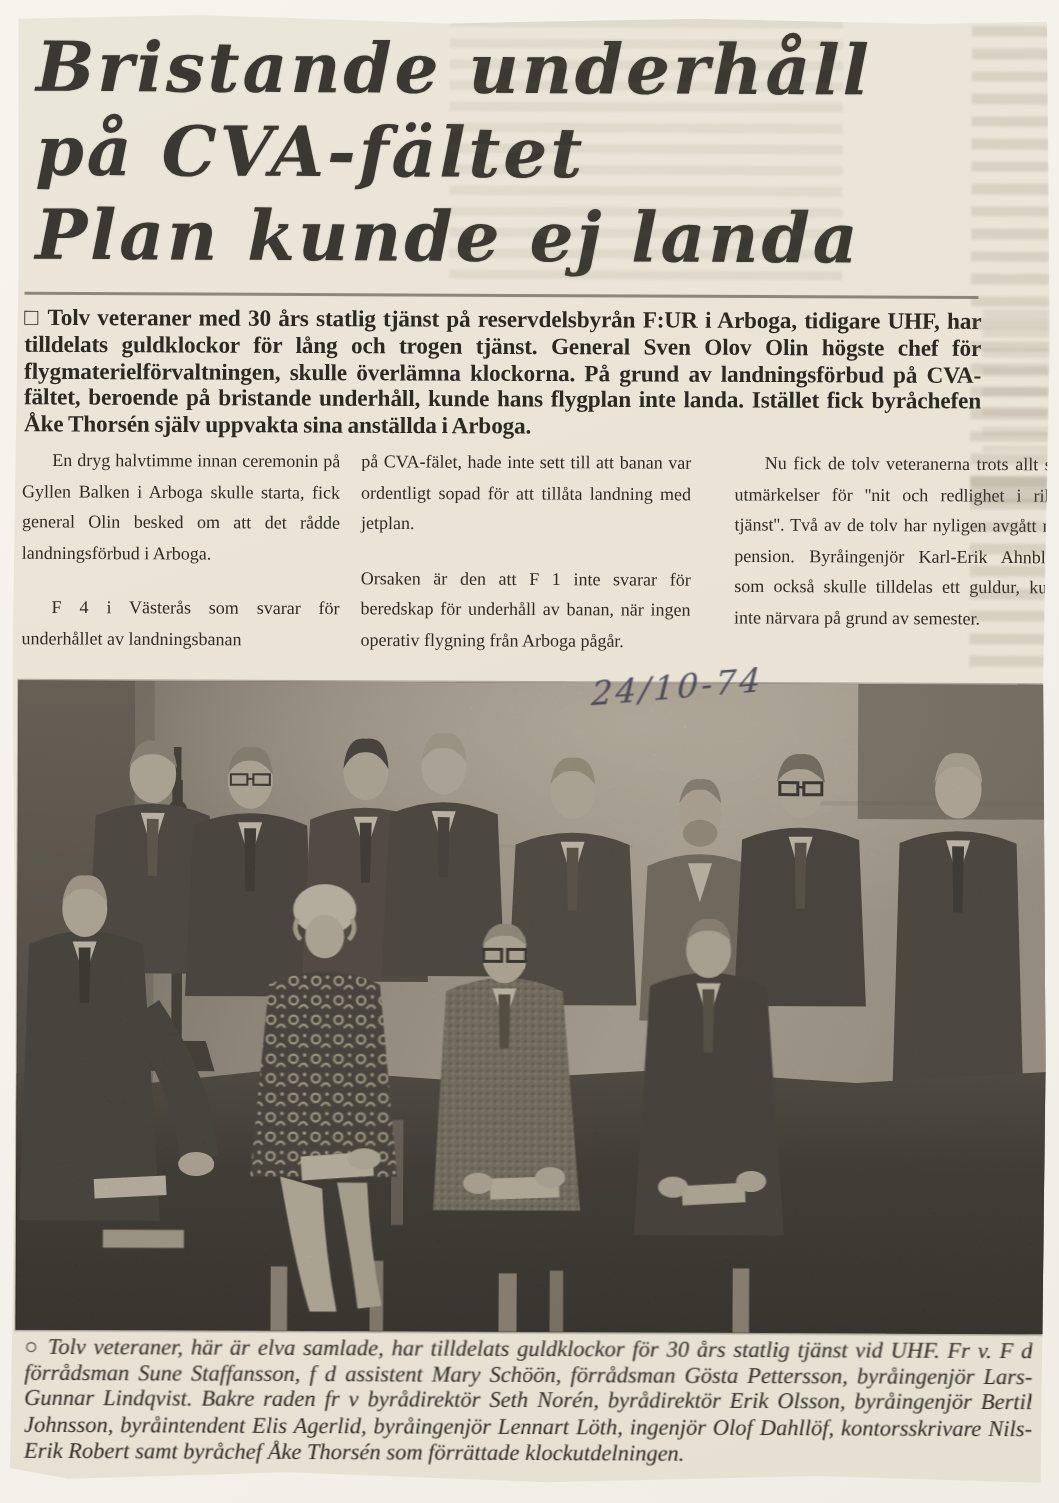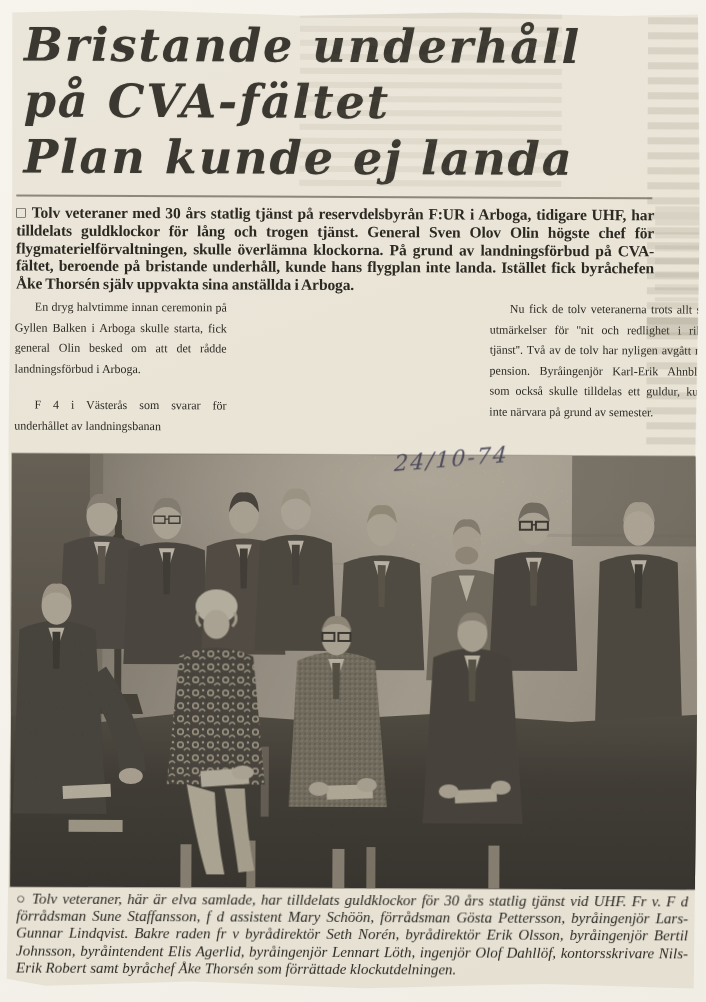--- a/index.html
+++ b/index.html
@@ -96,20 +96,24 @@
     </h1>
 
     <hr class="rule">
 
     <p class="lead">□ Tolv veteraner med 30 års statlig tjänst på reservdelsbyrån F:UR i Arboga, tidigare UHF, har tilldelats guldklockor för lång och trogen tjänst. General Sven Olov Olin högste chef för flygmaterielförvaltningen, skulle överlämna klockorna. På grund av landningsförbud på CVA-fältet, beroende på bristande underhåll, kunde hans flygplan inte landa. Istället fick byråchefen Åke Thorsén själv uppvakta sina anställda i Arboga.</p>
 
     <div class="cols">
       <div class="col c0">
         <p class="cp indent">En dryg halvtimme innan ceremonin på Gyllen Balken i Arboga skulle starta, fick general Olin besked om att det rådde landningsförbud i Arboga.</p>
         <p class="cp indent">F 4 i Västerås som svarar för underhållet av landningsbanan</p>
+      </div>
+      <div class="col c1">
+        <p class="cp">på CVA-fälet, hade inte sett till att banan var ordentligt sopad för att tillåta landning med jetplan.</p>
+        <p class="cp">Orsaken är den att F 1 inte svarar för beredskap för underhåll av banan, när ingen operativ flygning från Arboga pågår.</p>
       </div>
       <div class="col c2">
         <p class="cp indent">Nu fick de tolv veteranerna trots allt sina utmärkelser för ''nit och redlighet i rikets tjänst''. Två av de tolv har nyligen avgått med pension. Byråingenjör Karl-Erik Ahnblom, som också skulle tilldelas ett guldur, kunde inte närvara på grund av semester.</p>
       </div>
     </div>
 
     <figure class="photo">
       <svg viewBox="0 0 688 433" preserveAspectRatio="none">
         <defs>
           <linearGradient id="wall" x1="0" y1="0" x2="1" y2="0.25">

